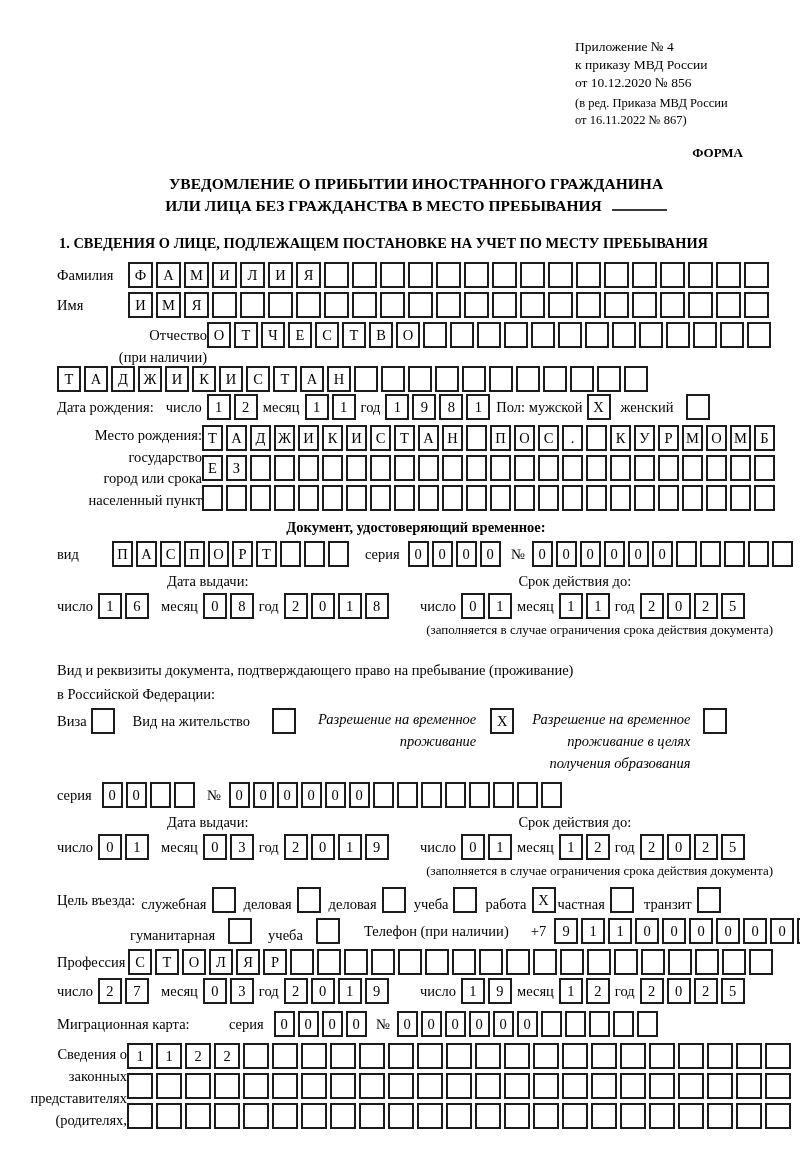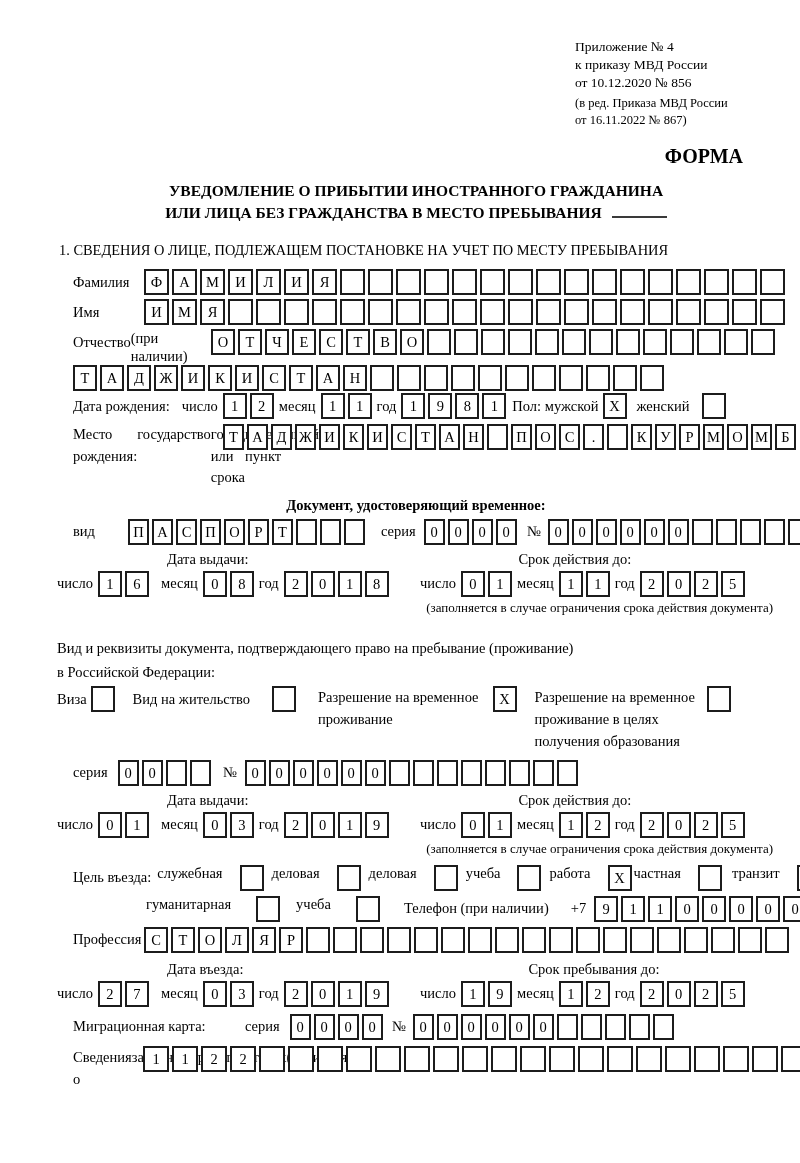--- a/index.html
+++ b/index.html
@@ -6,59 +6,59 @@
   .page{
     width:800px;height:1163px;box-sizing:border-box;
     padding:38px 25px 10px 57px;
     background:#fff;color:#000;
     font-family:"Liberation Serif","DejaVu Serif",serif;
     overflow:hidden;position:relative;
   }
   
   .appendix{margin-left:auto;width:200px;font-size:13.5px;line-height:18px;}
   .appendix .rev{margin-top:3px;font-size:12.5px;line-height:17px;}
-  .forma{text-align:right;font-weight:bold;font-size:20px;margin:16px 32px 0 0;}
+  .forma{text-align:right;font-weight:bold;font-size:13px;margin:16px 32px 0 0;}
   .title{text-align:center;font-weight:bold;font-size:15.5px;line-height:22px;margin-top:12px;}
   .title-underline{display:inline-block;width:55px;border-bottom:2px solid #3a3a3a;margin-left:10px;vertical-align:baseline;}
-  .sec-heading{font-weight:normal;font-size:14.4px;margin:18px 0 10px 2px;}
+  .sec-heading{font-weight:bold;font-size:14.4px;margin:18px 0 10px 2px;}
   
-  .row{display:flex;align-items:center;margin-top:4px;margin-left:16px;}
+  .row{display:flex;align-items:center;margin-top:4px;}
   .row.top{align-items:flex-start;}
   .lbl{font-size:14.5px;flex:none;}
   .lbl2{font-size:14.5px;line-height:18px;}
   
   .cells{display:flex;gap:3px;flex:none;}
   .cell{
     flex:none;display:inline-block;box-sizing:border-box;
     border:2px solid #1c1c1c;height:26px;line-height:22px;
     text-align:center;font-size:14.5px;background:#fff;
   }
   .sA .cell{width:25px;}   
   .sB .cell{width:24px;}   
   .sC .cell{width:21px;}   
   .sR .cell{width:26px;}   
   .cb{width:24px;}
   
   .w-sm{width:71px;}
   .w-md{width:121px;}
   .w-lg{width:150px;}
-  .stack{display:flex;flex-direction:row;}
+  .stack{display:flex;flex-direction:column;align-items:flex-end;}
   
   .dates-head{display:flex;font-size:14.5px;margin-top:6px;}
   .dates-row{display:flex;align-items:center;margin-top:3px;}
   .dgroup{display:flex;align-items:center;flex:none;}
   .dlbl{font-size:14.5px;margin:0 5px;}
   .note{text-align:right;font-size:13px;margin-top:3px;padding-right:2px;}
   .center-bold{text-align:center;font-weight:bold;font-size:14.5px;margin-top:8px;}
   
   .opts-row{display:flex;align-items:flex-start;margin-top:6px;}
   .opt{display:flex;align-items:flex-start;flex:none;}
   .opt-lbl{font-size:14.5px;line-height:26px;}
-  .opt-lines{font-size:14.5px;line-height:22px;text-align:left;}
-  .purpose{display:flex;align-items:flex-start;flex:none;gap:12px;}
+  .opt-lines{font-size:14.5px;line-height:22px;text-align:right;font-style:italic;}
+  .purpose{display:flex;align-items:flex-end;flex:none;}
   .purpose .lbl{margin-right:5px;}
 </style>
 </head>
 <body>
 
 <div class="page">
 
   <div class="appendix">
     <div>Приложение № 4</div>
     <div>к приказу МВД России</div>
@@ -567,24 +567,20 @@
         <span class="cell"></span>
         <span class="cell"></span>
         <span class="cell"></span>
         <span class="cell"></span>
         <span class="cell"></span>
         <span class="cell"></span>
         <span class="cell"></span>
       </span>
   </div>
 
-  <div class="dates-head" style="margin-top:8px">
-    <span style="margin-left:110px">Дата въезда:</span>
-    <span style="margin-left:285px">Срок пребывания до:</span>
-  </div>
   <div class="dates-row">
     <span class="dgroup" style="width:358px">
       <span class="dlbl" style="margin-left:0">число</span>
       <span class="cells sB">
           <span class="cell">2</span>
           <span class="cell">7</span>
         </span>
       <span class="dlbl" style="margin-left:12px">месяц</span>
       <span class="cells sB">
           <span class="cell">0</span>

